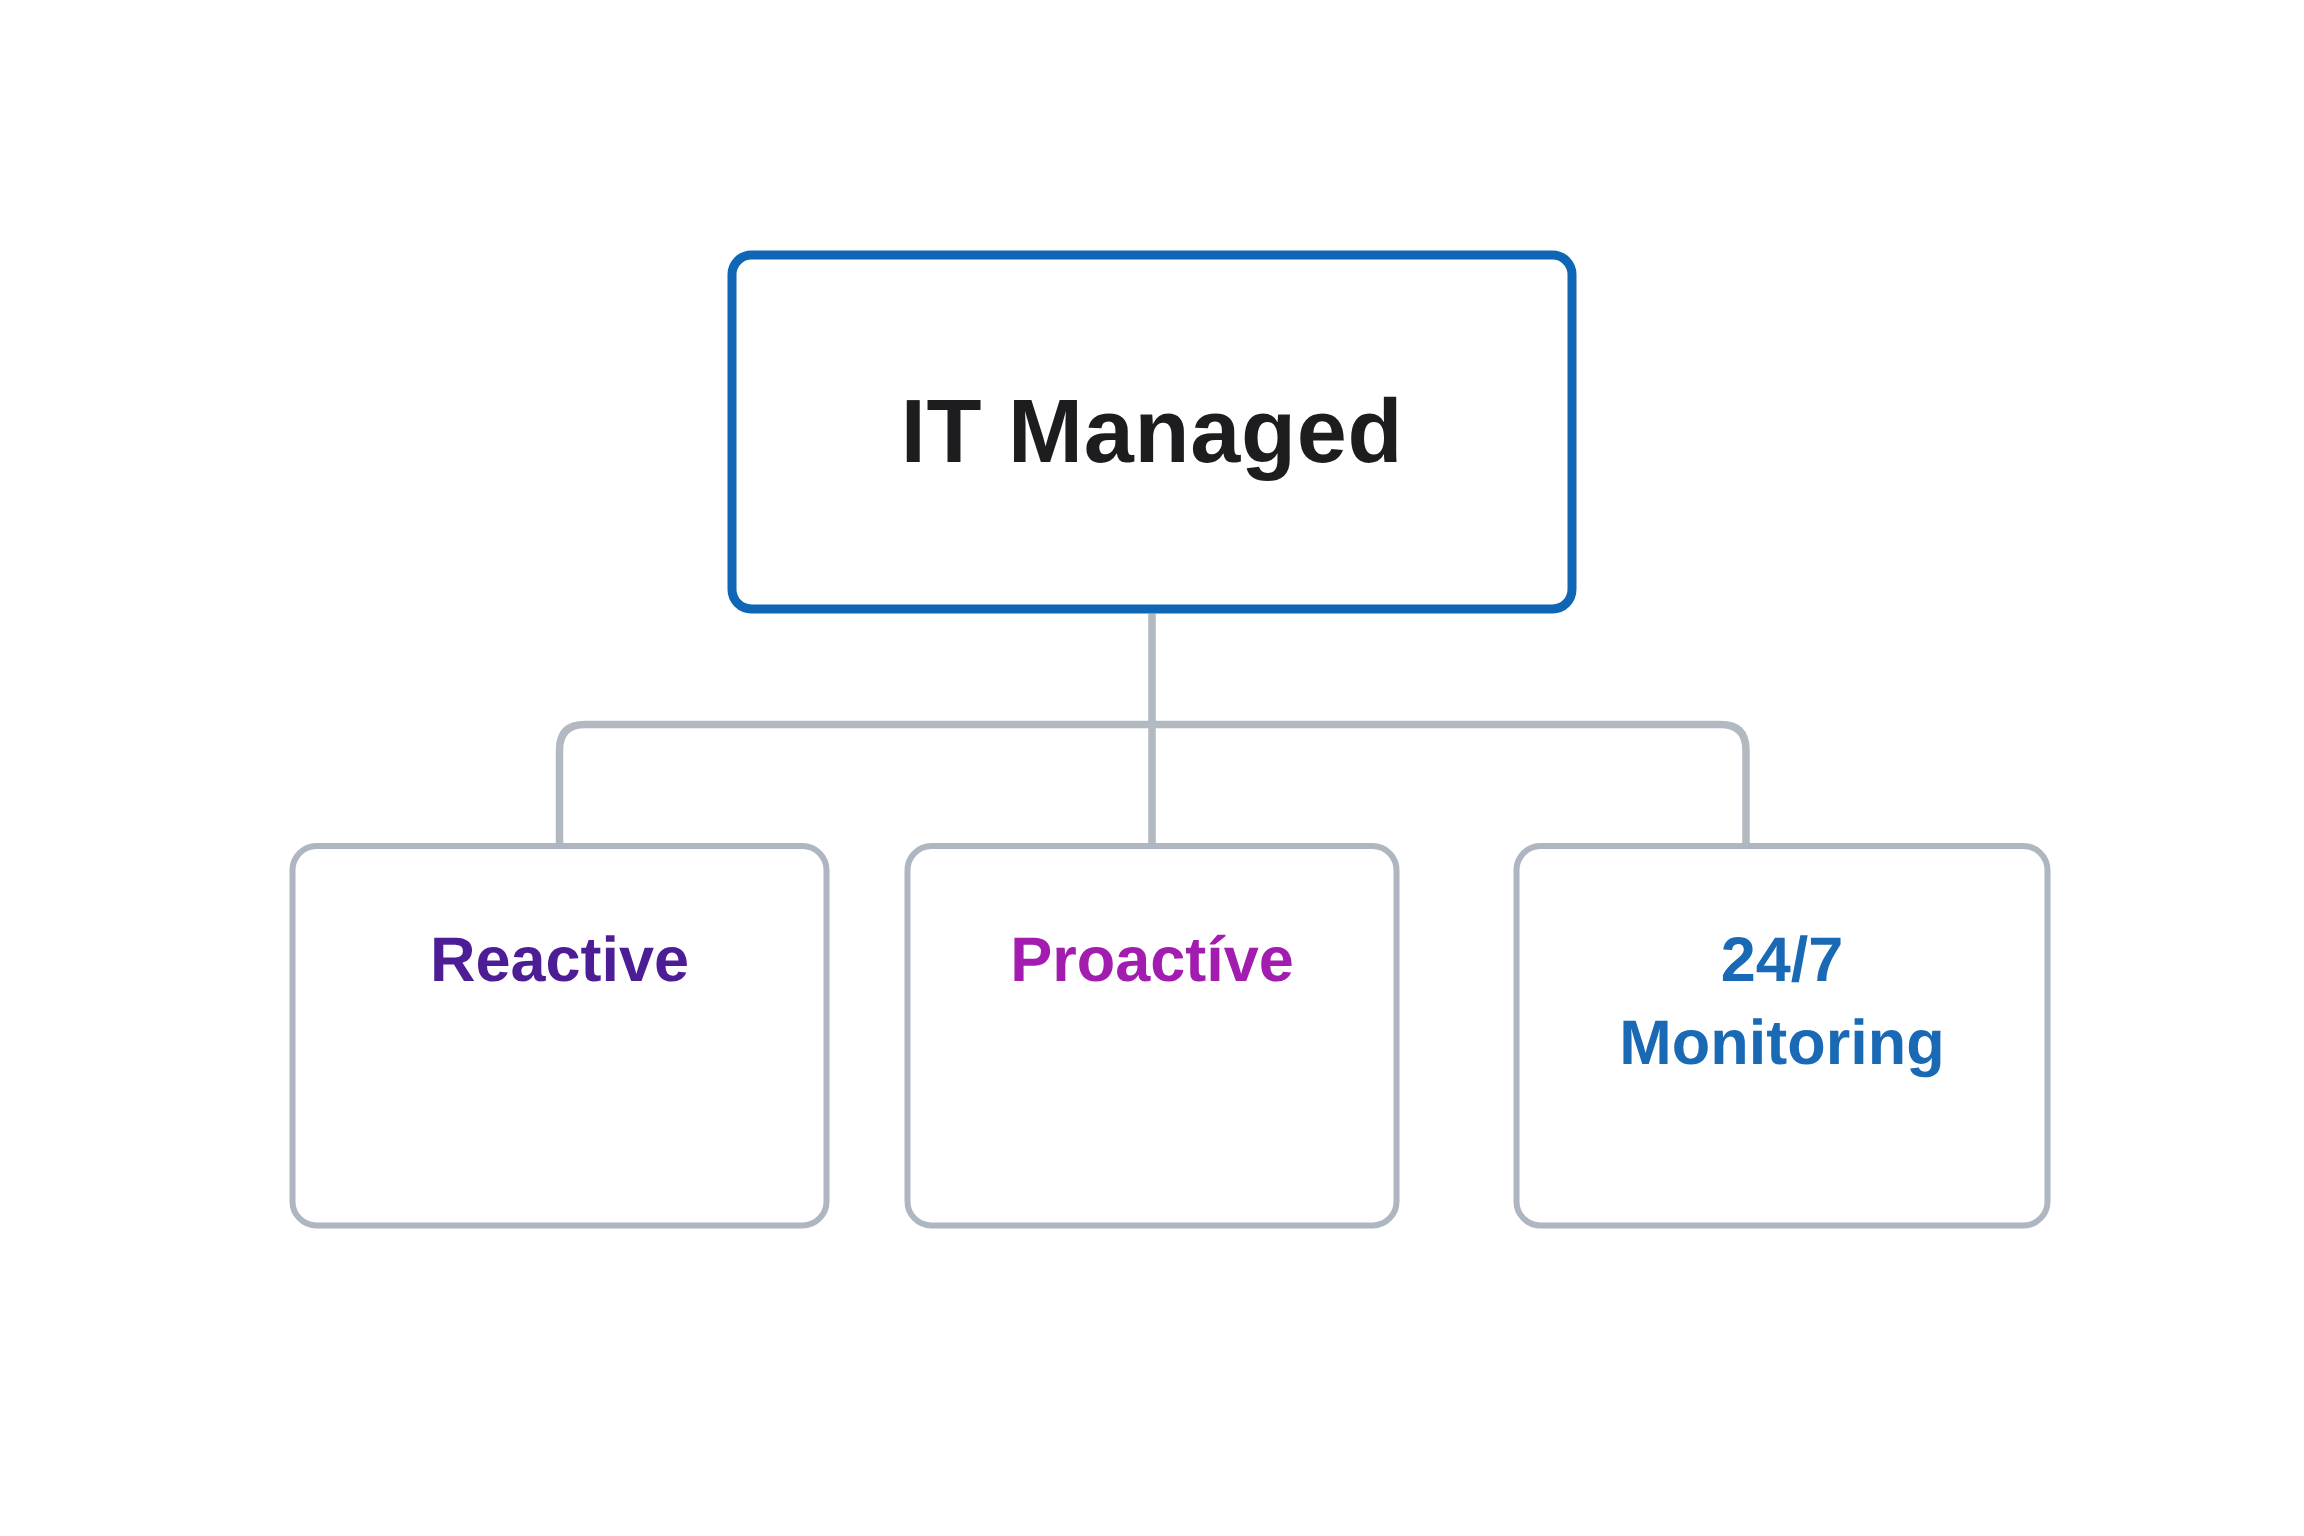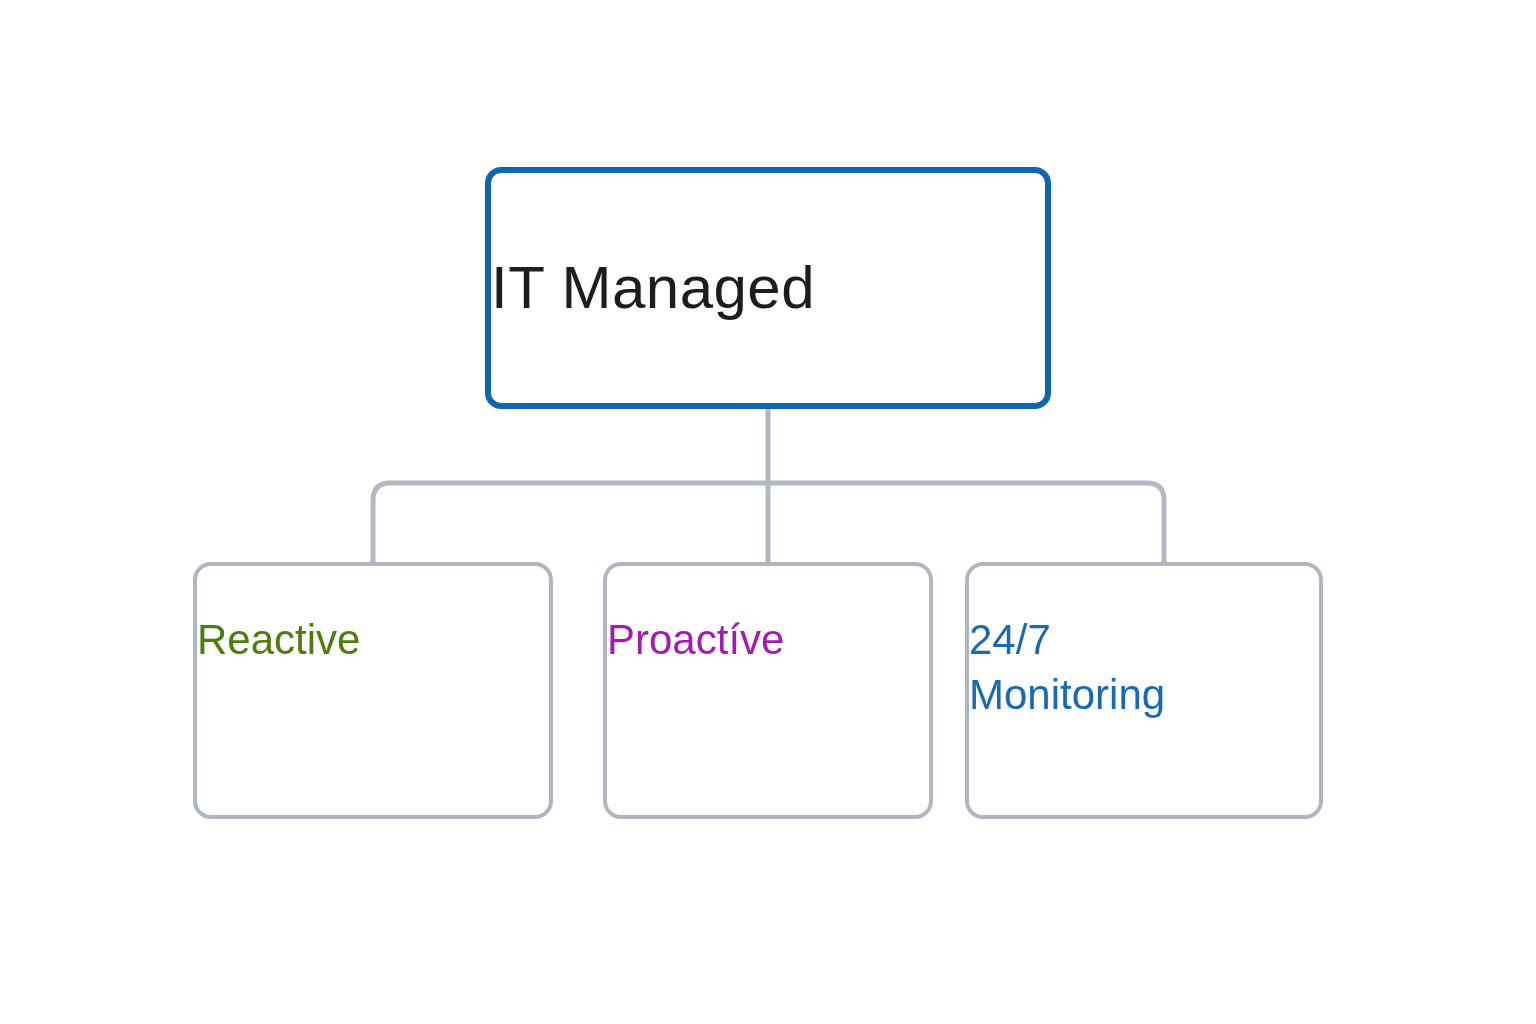--- a/index.html
+++ b/index.html
@@ -27,23 +27,23 @@
     left: 0; top: 0;
     width: 1536px;
     height: 1024px;
   }
 
   .node {
     position: absolute;
     background: var(--bg);
     display: flex;
     flex-direction: column;
-    align-items: flex-start;
+    align-items: center;
     text-align: center;
-    font-weight: 400;
+    font-weight: 700;
   }
 
   .node-root {
     left: 485px;
     top: 167px;
     width: 566px;
     height: 242px;
     border: 6px solid var(--accent-blue);
     border-radius: 16px;
     justify-content: center;
@@ -59,39 +59,39 @@
     border: 4px solid var(--node-border-gray);
     border-radius: 18px;
     justify-content: flex-start;
     padding-top: 46px;
     font-size: 42px;
     line-height: 55px;
   }
 
   .node-child-1 { left: 193px; width: 360px; color: var(--black-text); }
   .node-child-2 { left: 603px; width: 330px; color: var(--blue-text); }
-  .node-child-3 { left: 965px; width: 358px; color: var(--blue-text); }
+  .node-child-3 { left: 1009px; width: 358px; color: var(--blue-text); }
 
   .line { display: block; }
 </style>
 </head>
 <body>
 
 <div class="canvas">
 
   <svg class="connectors" viewBox="0 0 1536 1024" xmlns="http://www.w3.org/2000/svg" aria-hidden="true">
     <path d="M 768 409 L 768 562" fill="none" stroke="#b2b9c1" stroke-width="5"></path>
     <path d="M 373 562 L 373 500 Q 373 483 390 483 L 1147 483 Q 1164 483 1164 500 L 1164 562" fill="none" stroke="#b2b9c1" stroke-width="5"></path>
   </svg>
 
   <div class="node node-root">
     <span class="line">IT Managed</span>
   </div>
 
-  <div class="node node-child node-child-1" style="color: #4d7c0f; border-color: rgb(174, 182, 192);">
+  <div class="node node-child node-child-1" style="color: #4c1d95; border-color: rgb(174, 182, 192);">
     <span class="line">Reactive</span>
   </div>
 
   <div class="node node-child node-child-2" style="color: #a21caf; border-color: rgb(174, 182, 192);">
     <span class="line">Proactíve</span>
   </div>
 
   <div class="node node-child node-child-3" style="color: rgb(26, 105, 181); border-color: rgb(174, 182, 192);">
     <span class="line">24/7</span>
     <span class="line">Monitoring</span>

